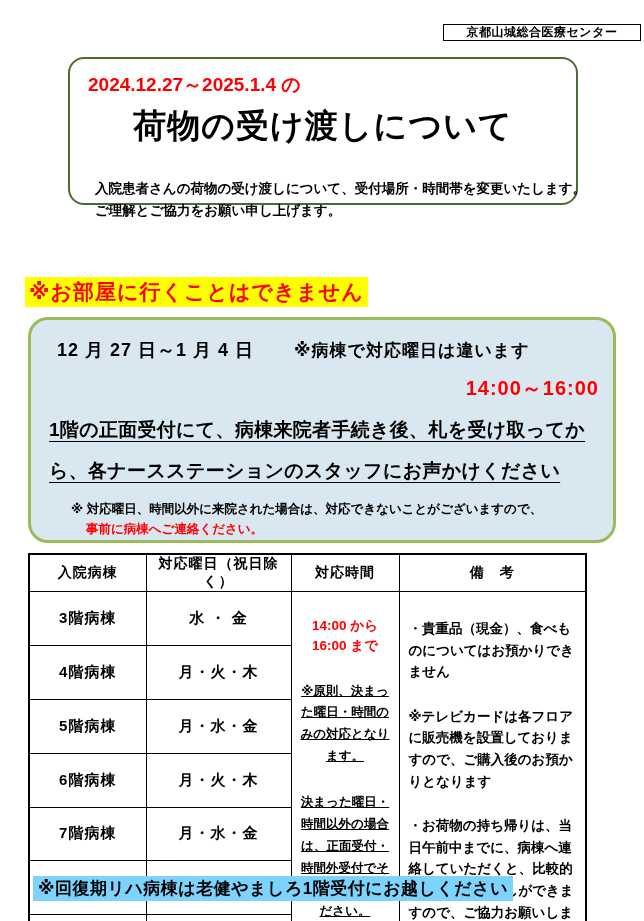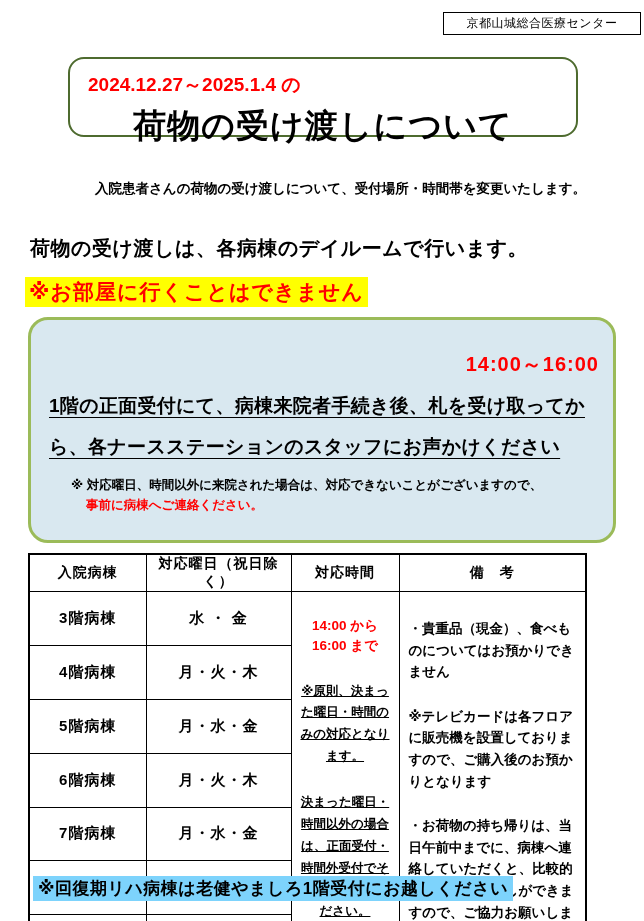--- a/index.html
+++ b/index.html
@@ -7,28 +7,28 @@
     width:644px; height:921px;
     background:#ffffff;
     font-family:"Liberation Sans","DejaVu Sans",sans-serif;
     position:relative;
     color:#000;
   }
   .page { position:absolute; inset:0; width:644px; height:921px; overflow:hidden; }
 
   
   .org-box {
-    position:absolute; top:12px; left:443px; width:198px; height:23px;
+    position:absolute; top:24px; left:443px; width:198px; height:17px;
     border:1px solid #000; display:flex; align-items:center; justify-content:center;
-    font-size:12px; font-weight:normal; letter-spacing:0.5px;
+    font-size:12px; font-weight:bold; letter-spacing:0.5px;
   }
 
   
   .title-box {
-    position:absolute; top:57px; left:68px; width:510px; height:80px;
+    position:absolute; top:57px; left:68px; width:510px; height:148px;
     border:2.5px solid #4e6b2f; border-radius:16px; background:#fff;
   }
   .title-period {
     color:#ff0000; font-weight:bold; font-size:19px;
     margin:13px 0 0 18px;
   }
   .title-main {
     font-size:33px; font-weight:bold; text-align:center; margin-top:6px;
     letter-spacing:1px;
   }
@@ -114,27 +114,31 @@
     <span>京都山城総合医療センター</span>
   </div>
 
   <div class="title-box">
     <div class="title-period">2024.12.27～2025.1.4 の</div>
     <div class="title-main">荷物の受け渡しについて</div>
   </div>
 
   <div class="intro">
     <div>入院患者さんの荷物の受け渡しについて、受付場所・時間帯を変更いたします。</div>
-  </div>
-
-  <div class="statement">荷物の受け渡しは、各病棟のデイルームで行います。</div>
+    <div>ご理解とご協力をお願い申し上げます。</div>
+  </div>
+
 
   <div class="warning">※お部屋に行くことはできません</div>
 
   <div class="info-box">
+    <div class="info-row1">
+      <span class="info-period">12 月 27 日～1 月 4 日</span>
+      <span class="info-period-note">※病棟で対応曜日は違います</span>
+    </div>
     <div class="info-time">14:00～16:00</div>
     <div class="info-instruction">1階の正面受付にて、病棟来院者手続き後、札を受け取ってから、各ナースステーションのスタッフにお声かけください</div>
     <div class="info-note">
       <div>※ 対応曜日、時間以外に来院された場合は、対応できないことがございますので、</div>
       <div class="info-note-red">事前に病棟へご連絡ください。</div>
     </div>
   </div>
 
   <table class="sched">
     <colgroup>

